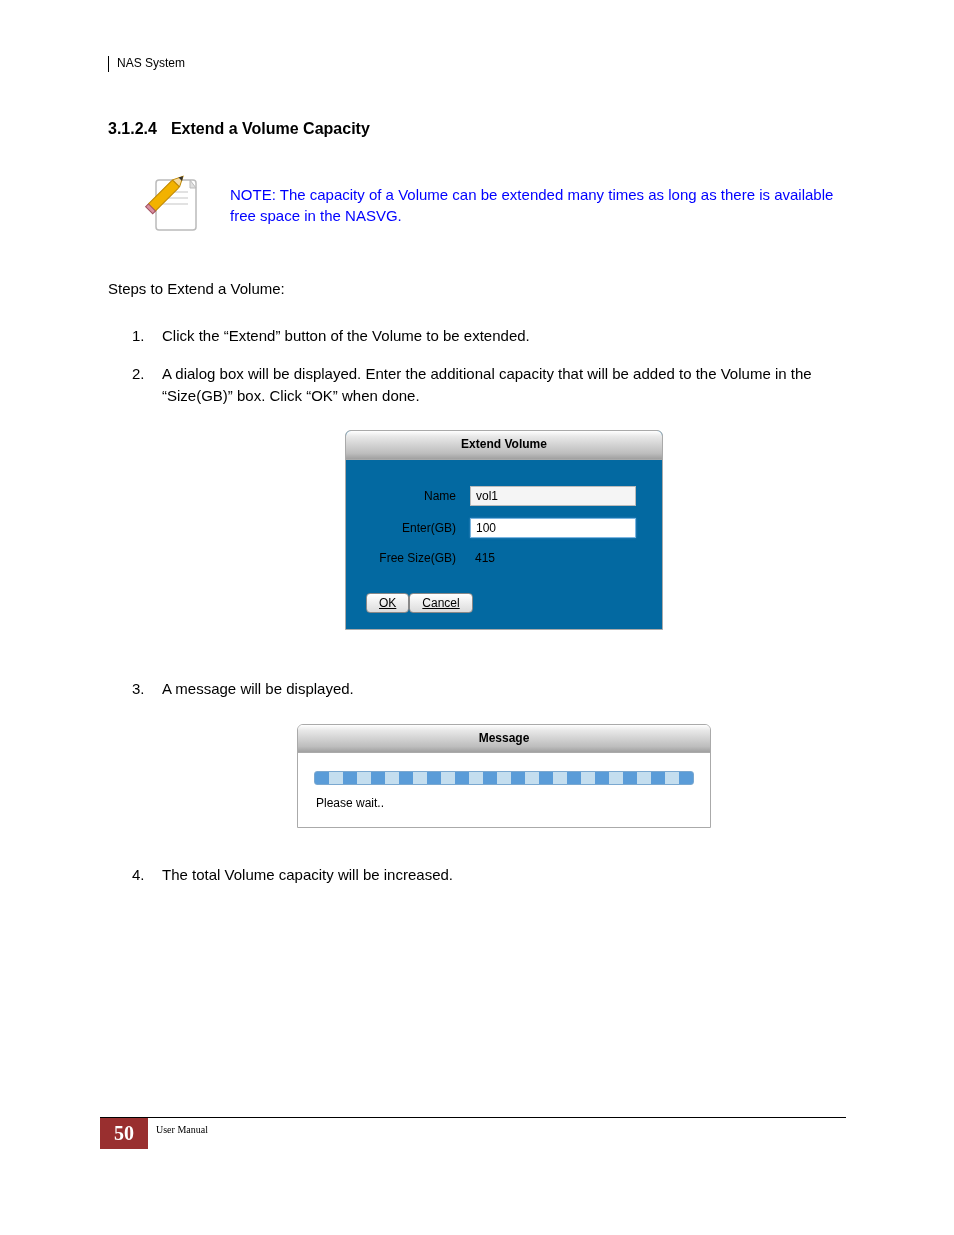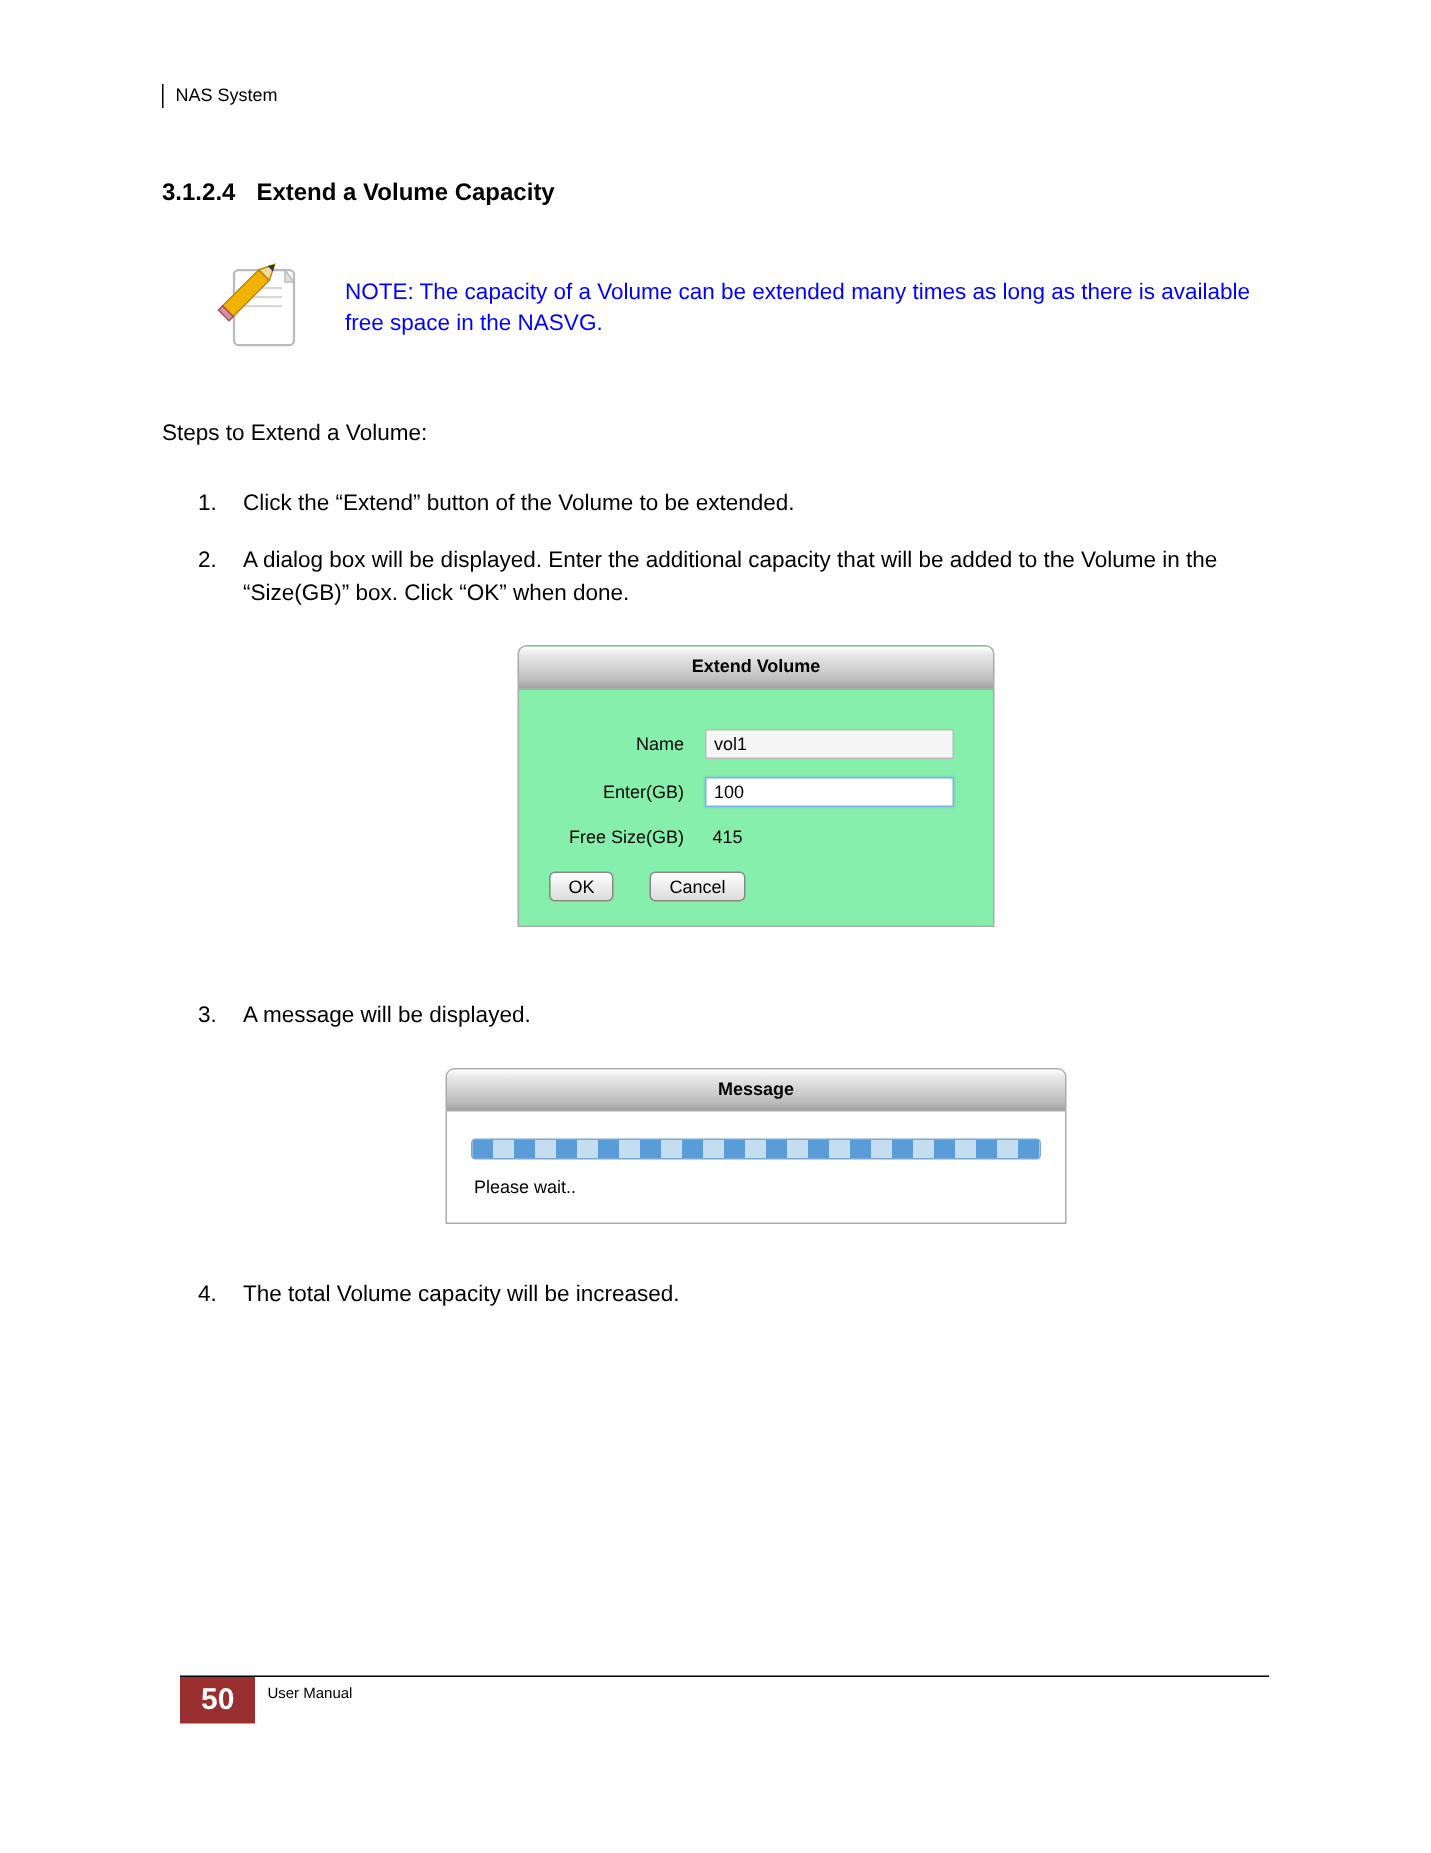--- a/index.html
+++ b/index.html
@@ -76,21 +76,21 @@
     }
     .dialog-wrap {
       display: flex;
       justify-content: center;
       margin: 24px 0 48px 0;
     }
     .dialog {
       width: 318px;
       border: 1px solid #aaaaaa;
       border-radius: 6px 6px 0 0;
-      background: #86efac;
+      background: #0369a1;
       overflow: hidden;
       font-family: Tahoma, Verdana, sans-serif;
     }
     .dialog-title {
       background: linear-gradient(to bottom, #ffffff 0%, #e8e8e8 20%, #bdbdbd 80%, #a0a0a0 100%);
       text-align: center;
       font-weight: bold;
       font-size: 12px;
       padding: 5px 0;
       border-bottom: 1px solid #aaaaaa;
@@ -121,24 +121,25 @@
     .form-input.active {
       border: 1px solid #7ab5e0;
       background: #ffffff;
       box-shadow: 0 0 2px rgba(100,160,220,0.6);
     }
     .form-value {
       font-size: 12px;
       padding-left: 5px;
     }
     .button-row {
-      margin-top: 14px;
-      display: flex;
-      gap: 24px;
+      margin-top: 26px;
+      display: flex;
+      gap: 0;
       padding-left: 4px;
+      text-decoration: underline;
     }
     .dlg-button {
       background: linear-gradient(to bottom, #ffffff, #dcdcdc);
       border: 1px solid #888888;
       border-radius: 4px;
       padding: 2px 12px;
       font-size: 12px;
       font-family: Tahoma, Verdana, sans-serif;
       cursor: pointer;
     }
@@ -177,25 +178,26 @@
       border-radius: 3px;
       margin-bottom: 10px;
     }
     .message-text {
       font-size: 12px;
       padding-left: 2px;
     }
     .footer {
       position: absolute;
       bottom: 86px;
-      left: 120px;
+      left: 100px;
       right: 108px;
       border-top: 1px solid #000;
       display: flex;
       align-items: stretch;
+      font-family: Liberation Serif, serif;
     }
     .page-number {
       background: #992f2f;
       color: #ffffff;
       font-weight: bold;
       font-size: 20px;
       padding: 4px 14px;
       display: flex;
       align-items: center;
     }

